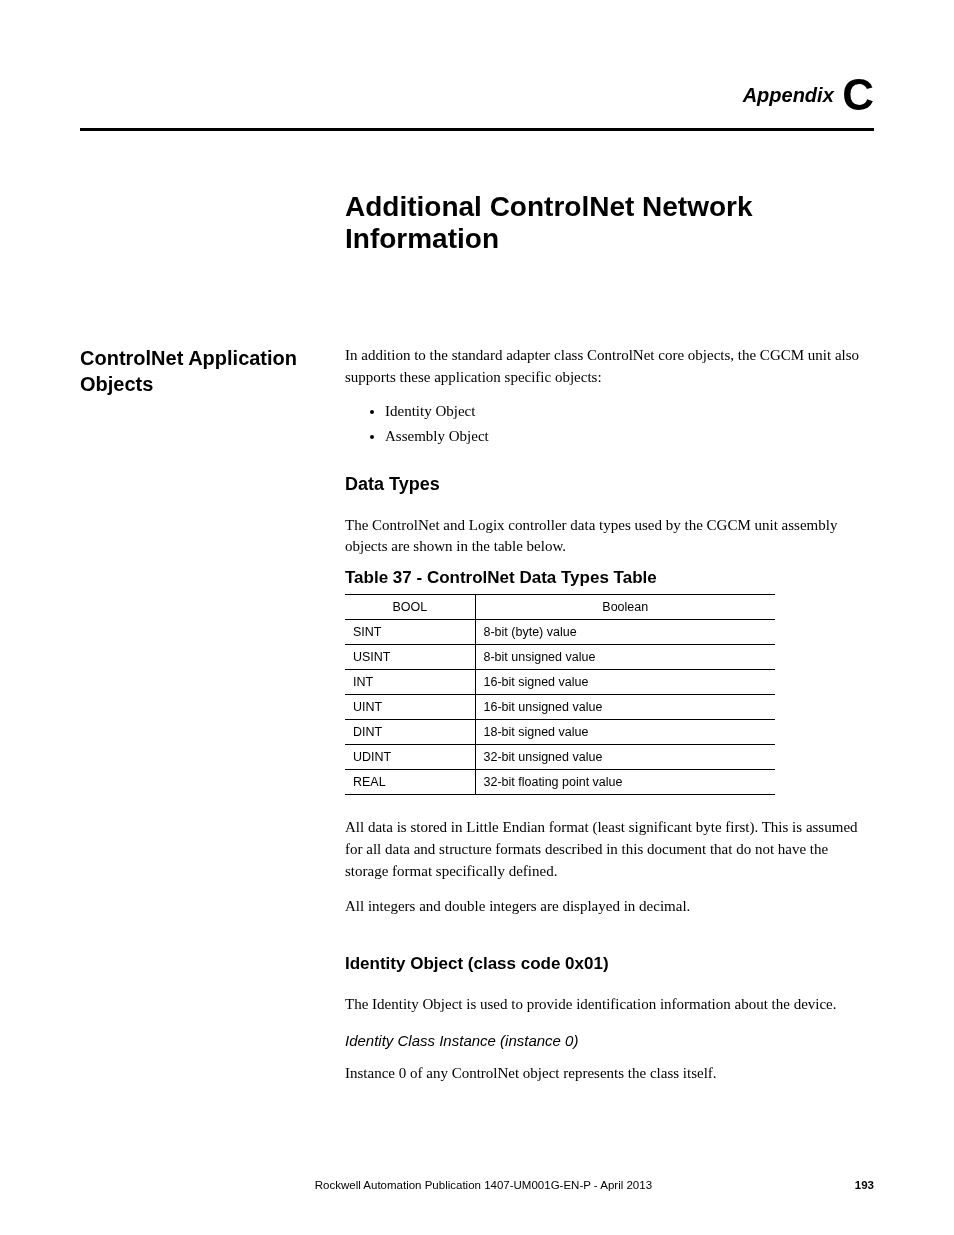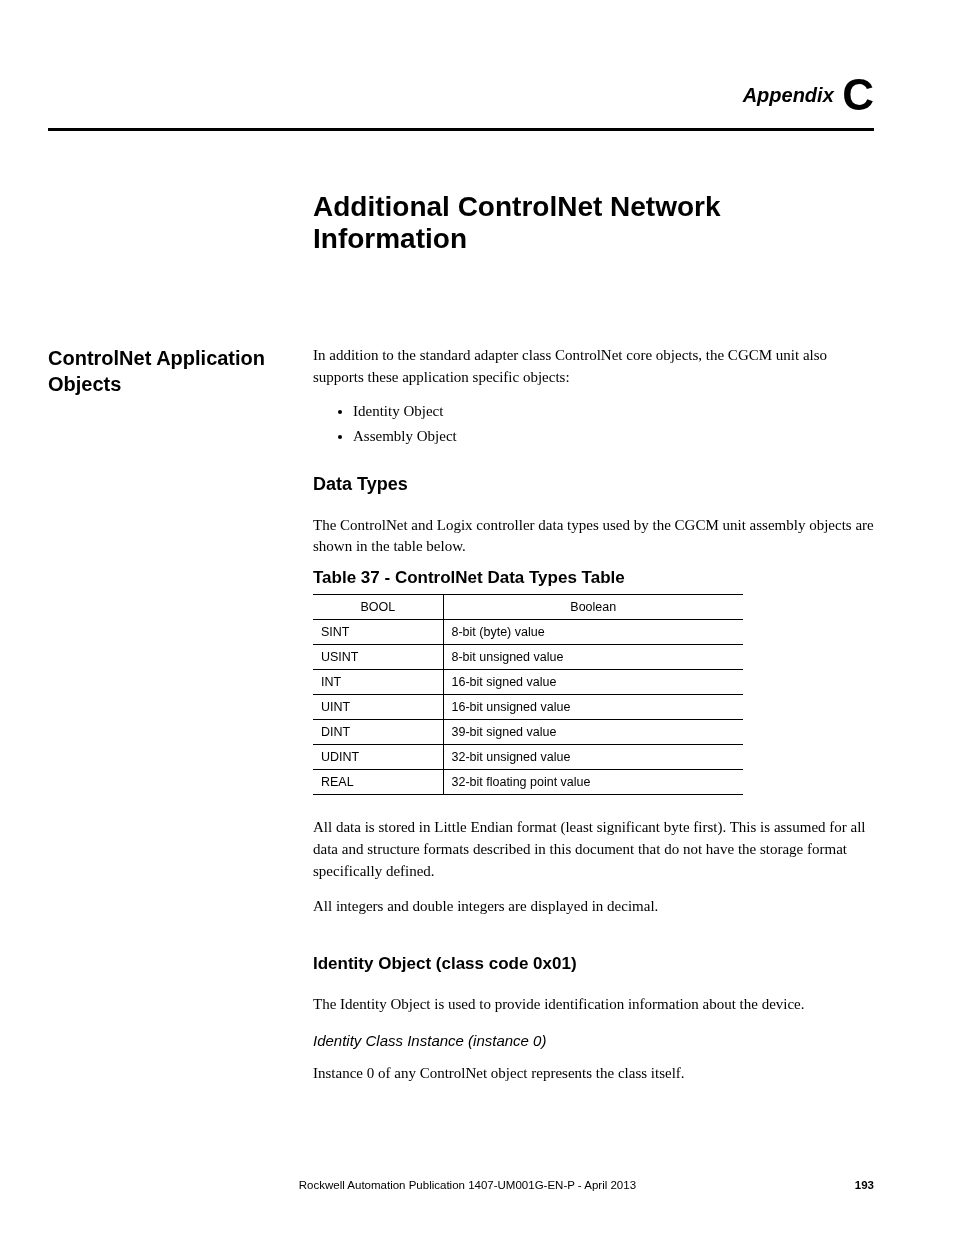--- a/index.html
+++ b/index.html
@@ -9,20 +9,21 @@
       height: 1235px;
       background: #fff;
       font-family: Georgia, 'Times New Roman', serif;
       color: #000;
       position: relative;
     }
     .page {
       padding: 70px 80px 40px 48px;
       height: 100%;
       position: relative;
+      margin-left: 32px;
     }
     .appendix-header {
       text-align: right;
       font-family: Arial, Helvetica, sans-serif;
       font-weight: bold;
       margin-bottom: 8px;
     }
     .appendix-word {
       font-size: 20px;
       font-style: italic;
@@ -173,21 +174,21 @@
         <tr>
               <td class="col-a">INT</td>
               <td>16-bit signed value</td>
             </tr>
         <tr>
               <td class="col-a">UINT</td>
               <td>16-bit unsigned value</td>
             </tr>
         <tr>
               <td class="col-a">DINT</td>
-              <td>39-bit signed value</td>
+              <td>18-bit signed value</td>
             </tr>
         <tr>
               <td class="col-a">UDINT</td>
               <td>32-bit unsigned value</td>
             </tr>
         <tr>
               <td class="col-a">REAL</td>
               <td>32-bit floating point value</td>
             </tr>
       </tbody>

